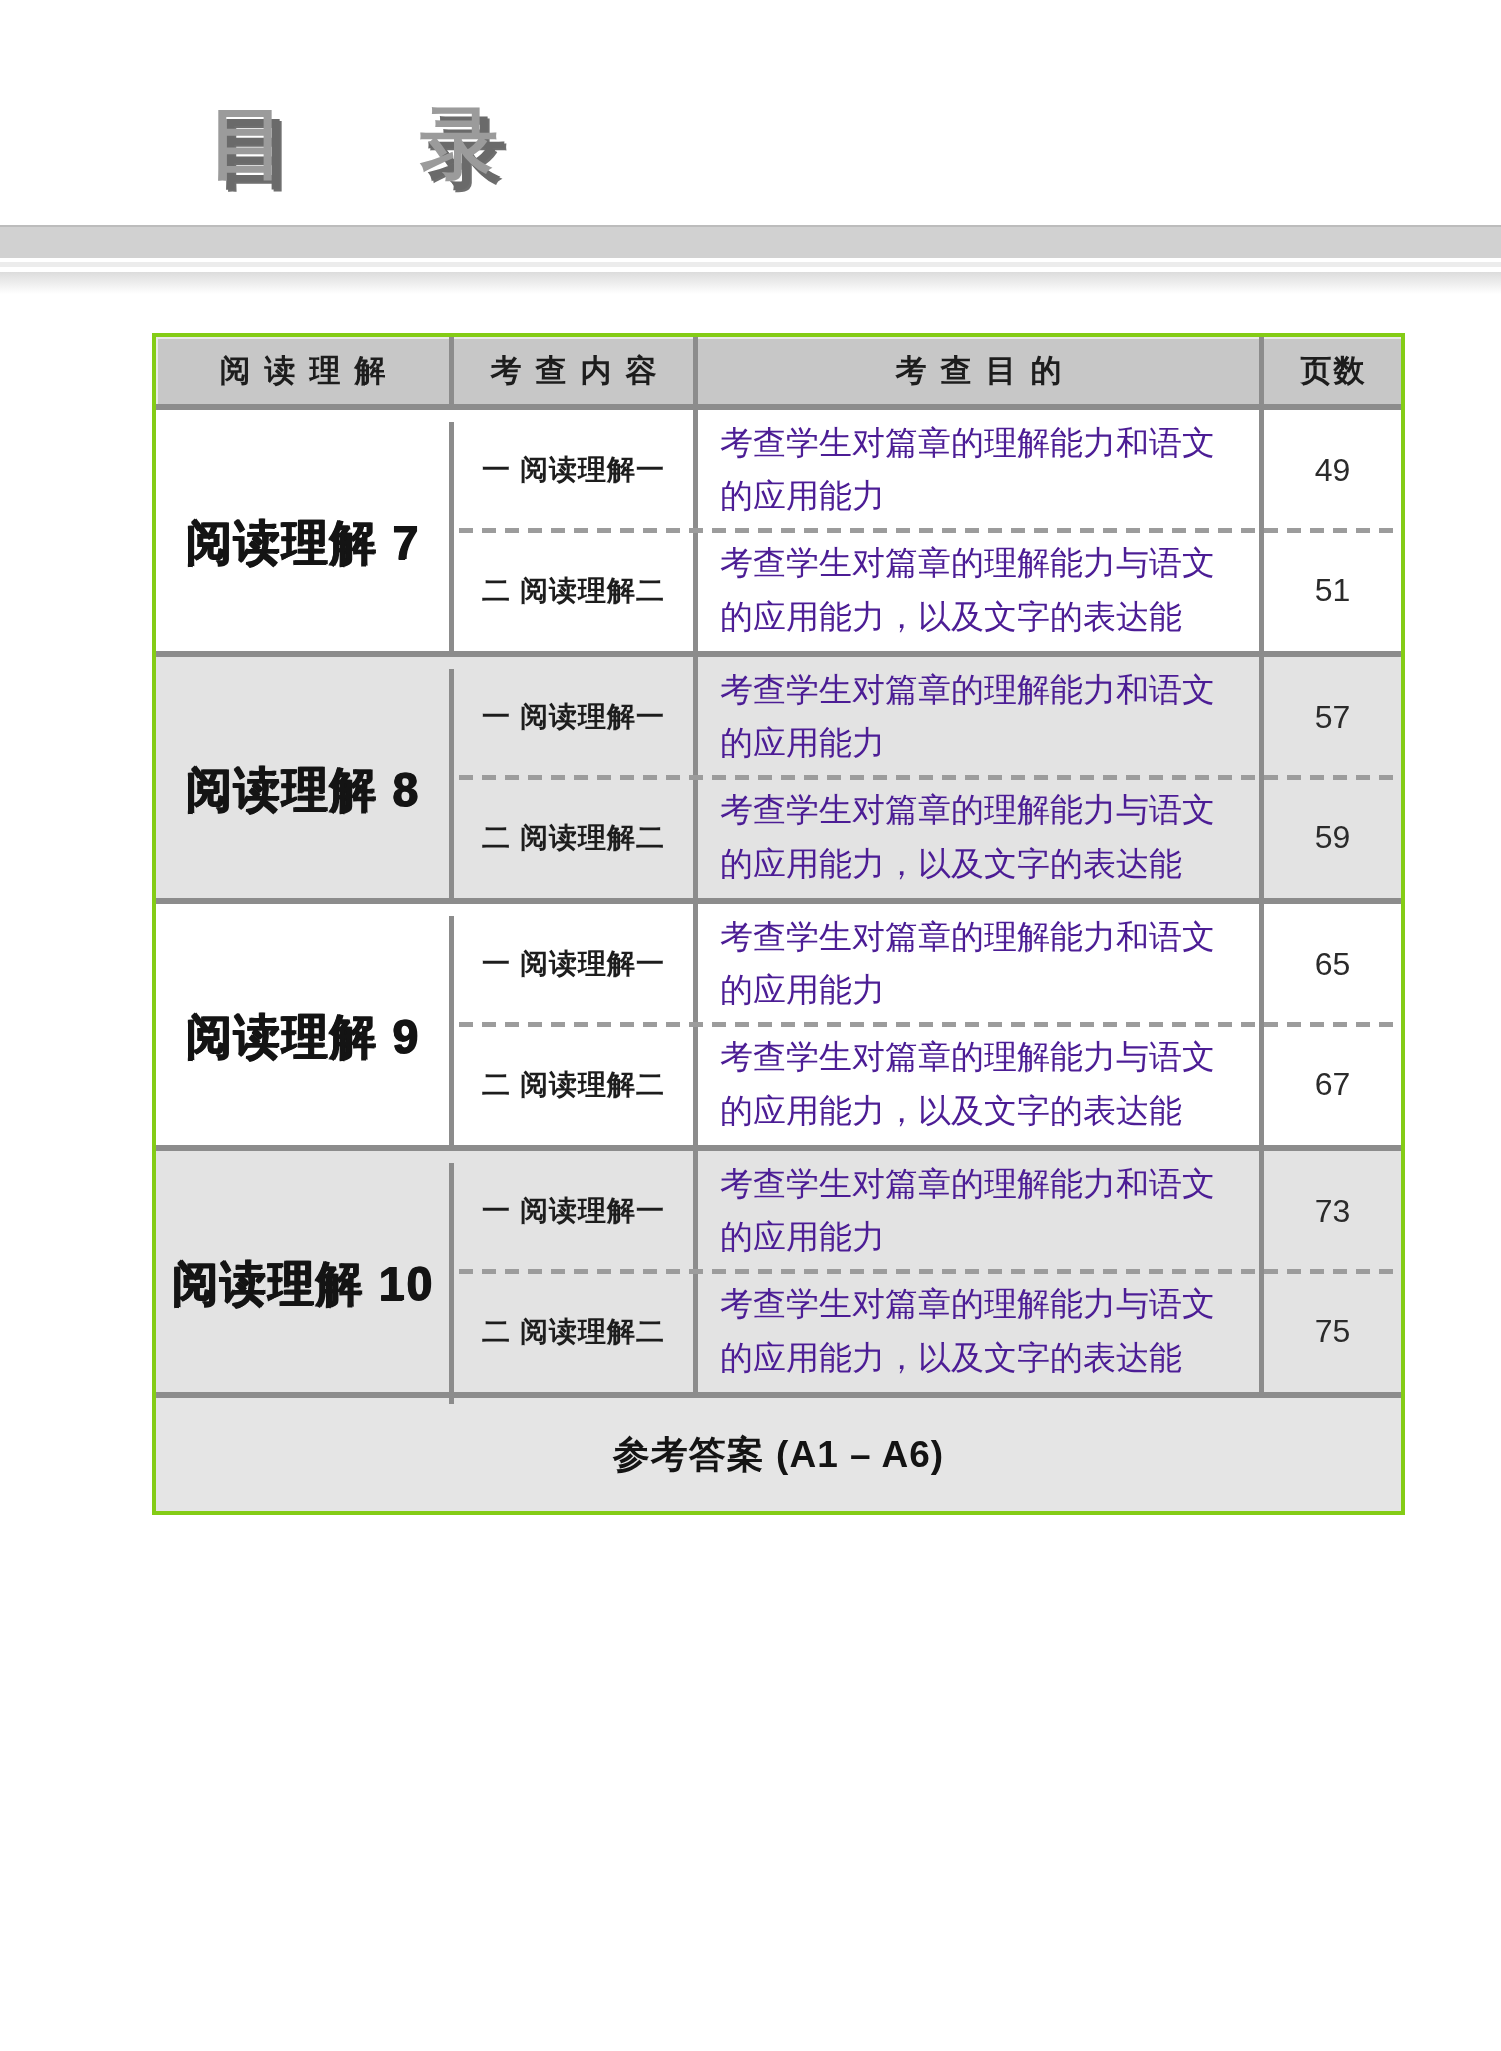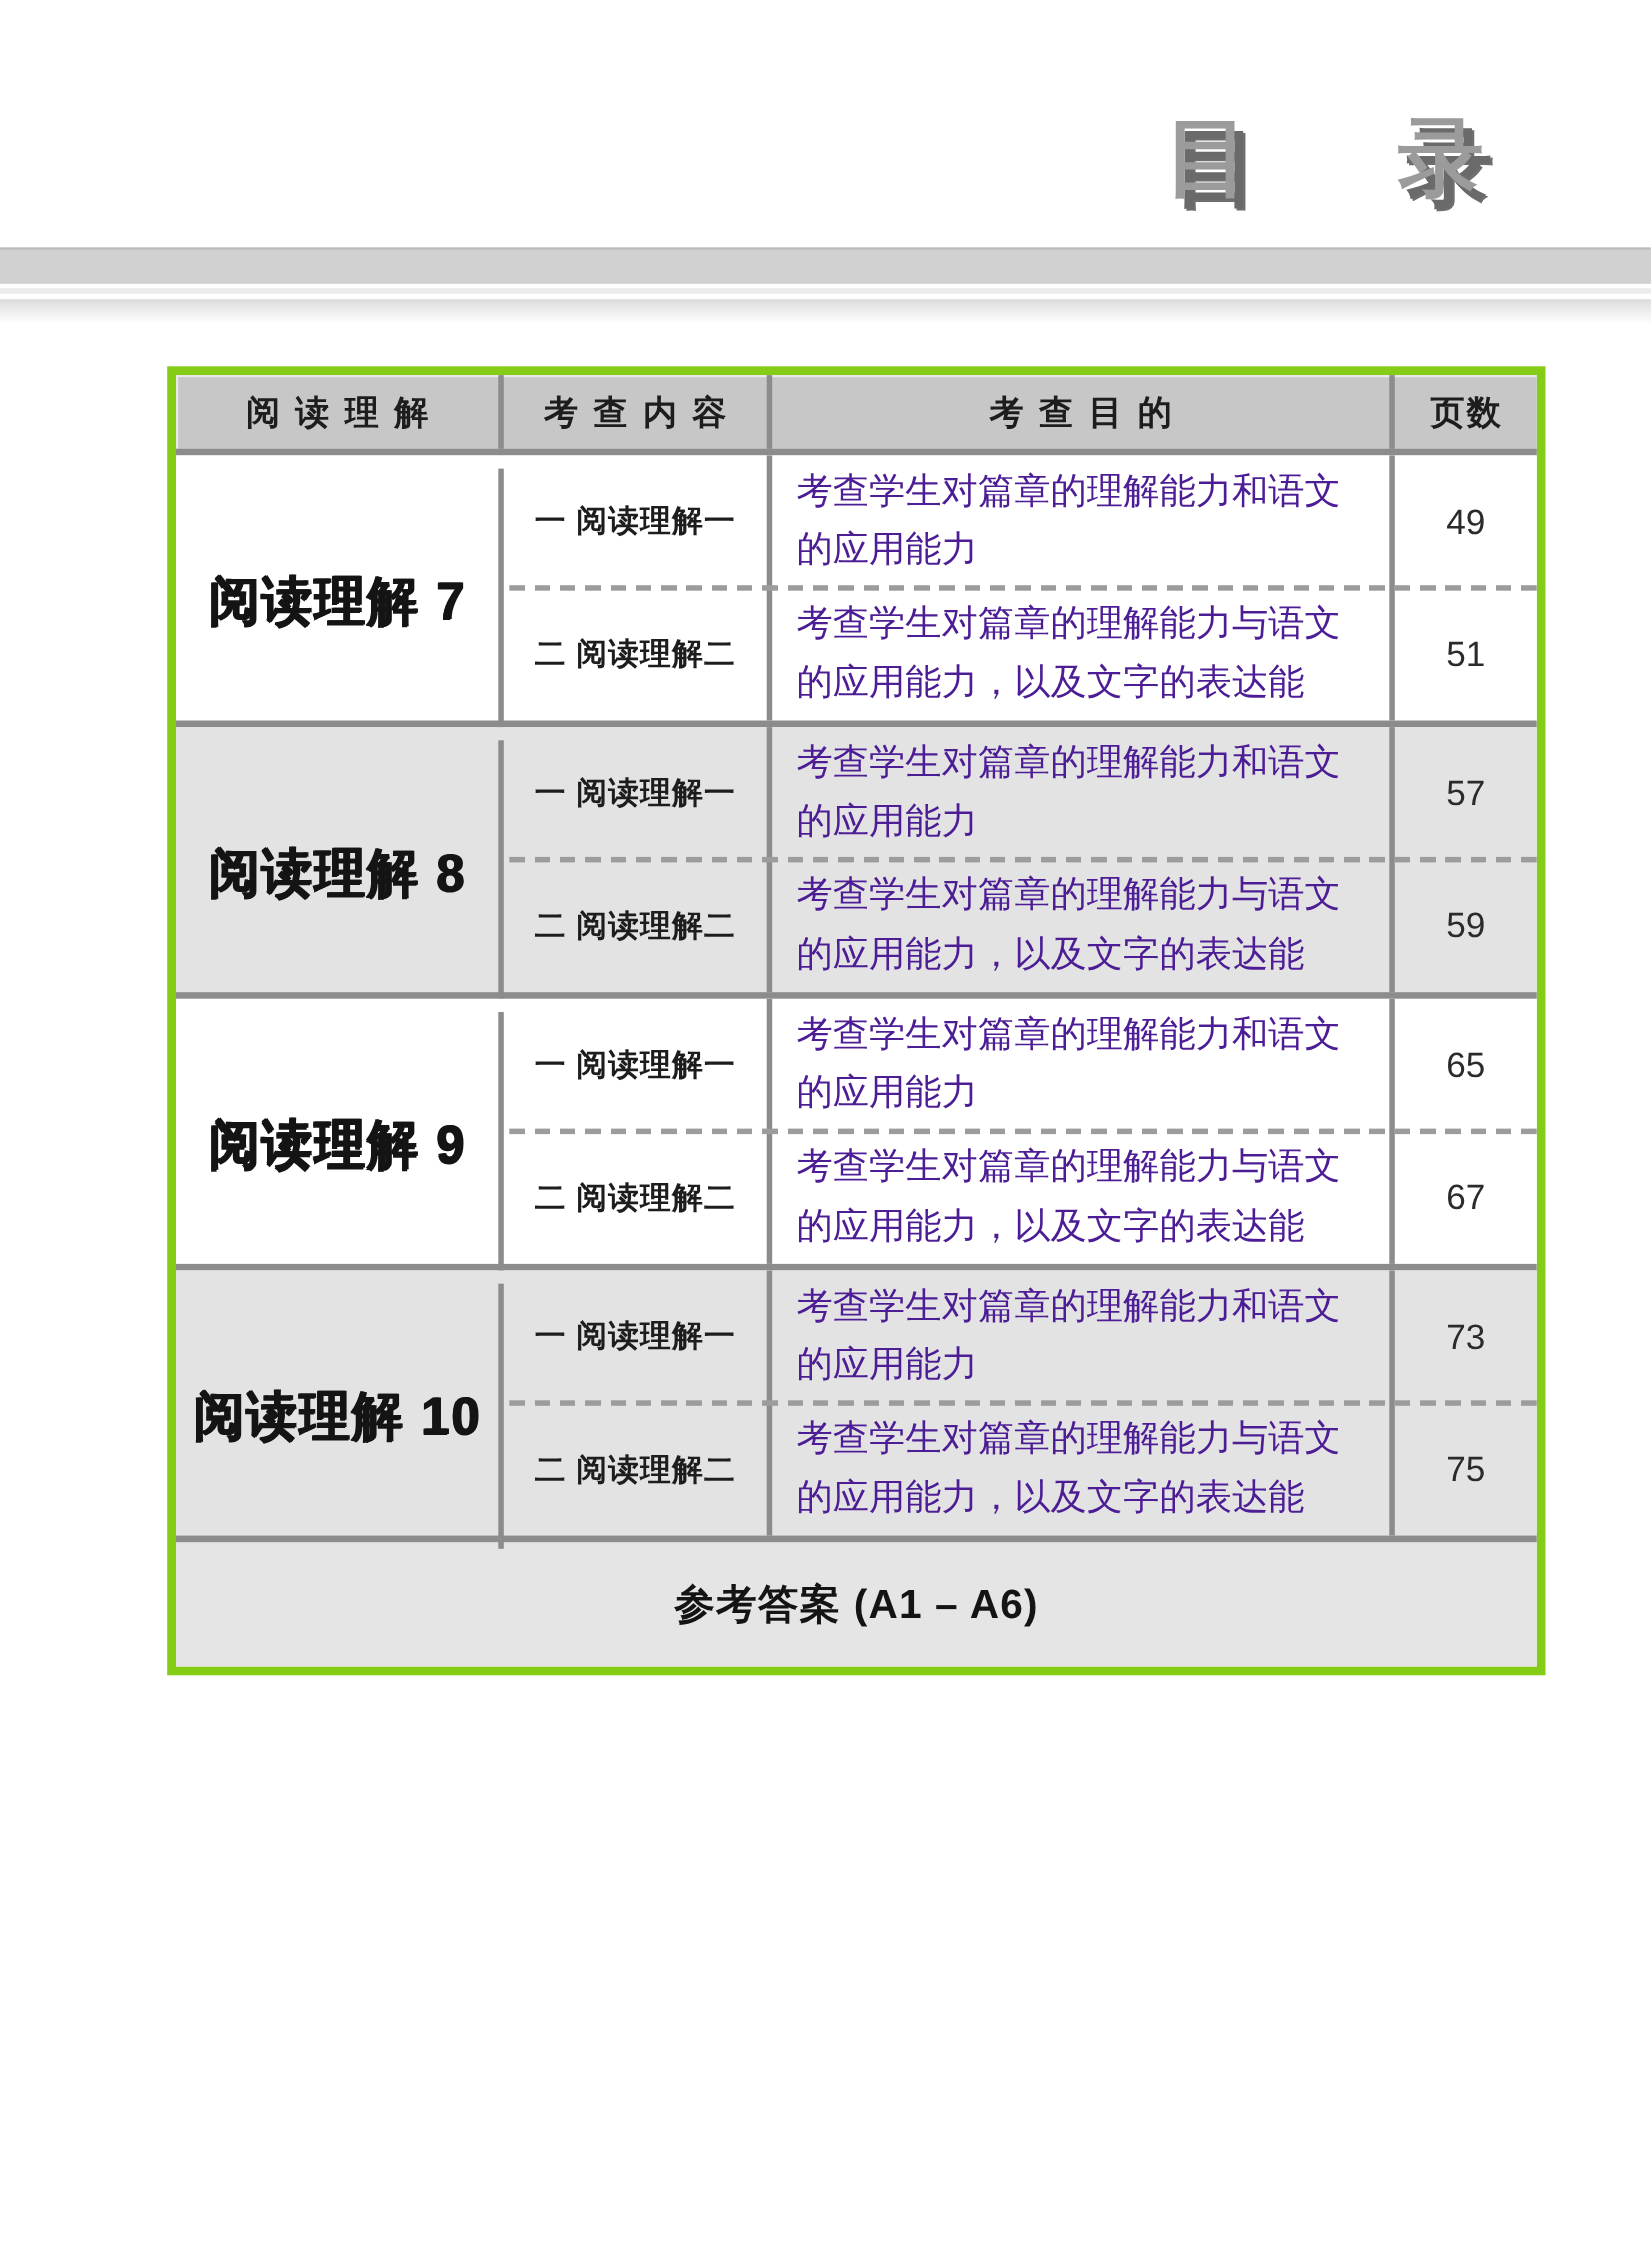--- a/index.html
+++ b/index.html
@@ -9,37 +9,37 @@
   .page {
     position:relative;
     width:1501px; height:2051px;
     background:#ffffff;
     overflow:hidden;
   }
 
   
   .title {
     position:absolute; top:92px; left:152px; width:1253px;
-    text-align:right;
+    text-align:left;
     font-size:78px; font-weight:bold;
     letter-spacing:0.72em; padding-left:0.72em;
     color:#9b9b9b;
     text-shadow:8px 9px 0 #6a6a6a, 10px 11px 0 #6f6f6f;
   }
 
   
   .band { position:absolute; left:0; width:100%; }
   .band-a { top:225px; height:33px; background:#d1d1d1; border-top:2px solid #bcbcbc; }
   .band-b { top:262px; height:5px;  background:#ececec; }
   .band-c { top:272px; height:22px; background:linear-gradient(to bottom,#dcdcdc,rgba(255,255,255,0)); }
 
   
   .toc {
     position:absolute; left:152px; top:333px; width:1253px;
-    border:8px solid #84cc16;
+    border:4px solid #84cc16;
     background:#ffffff;
   }
   .grid-row { display:grid; grid-template-columns:298px 244px 566px 1fr; }
 
   .thead {
     height:73px;
     background:#c7c7c7;
     border-bottom:6px solid #8c8c8c;
     box-shadow:inset 0 2px 0 #e9e9e9, inset 2px 0 0 #e9e9e9;
   }

